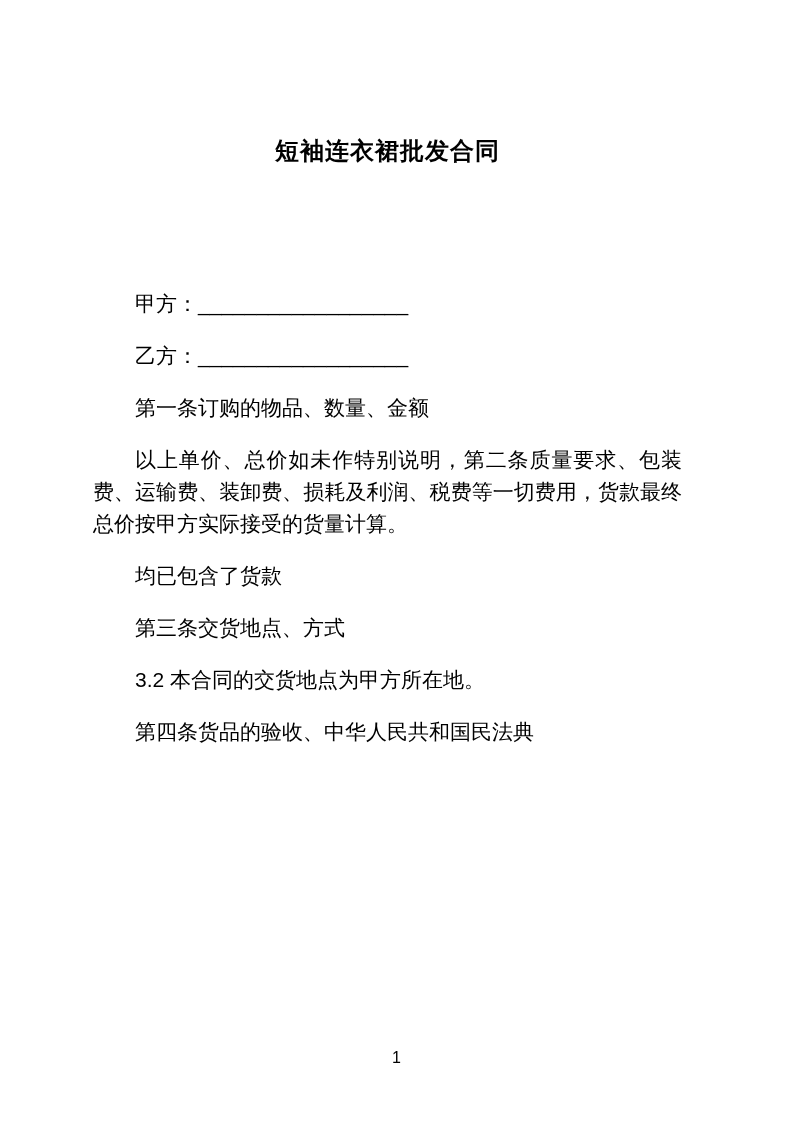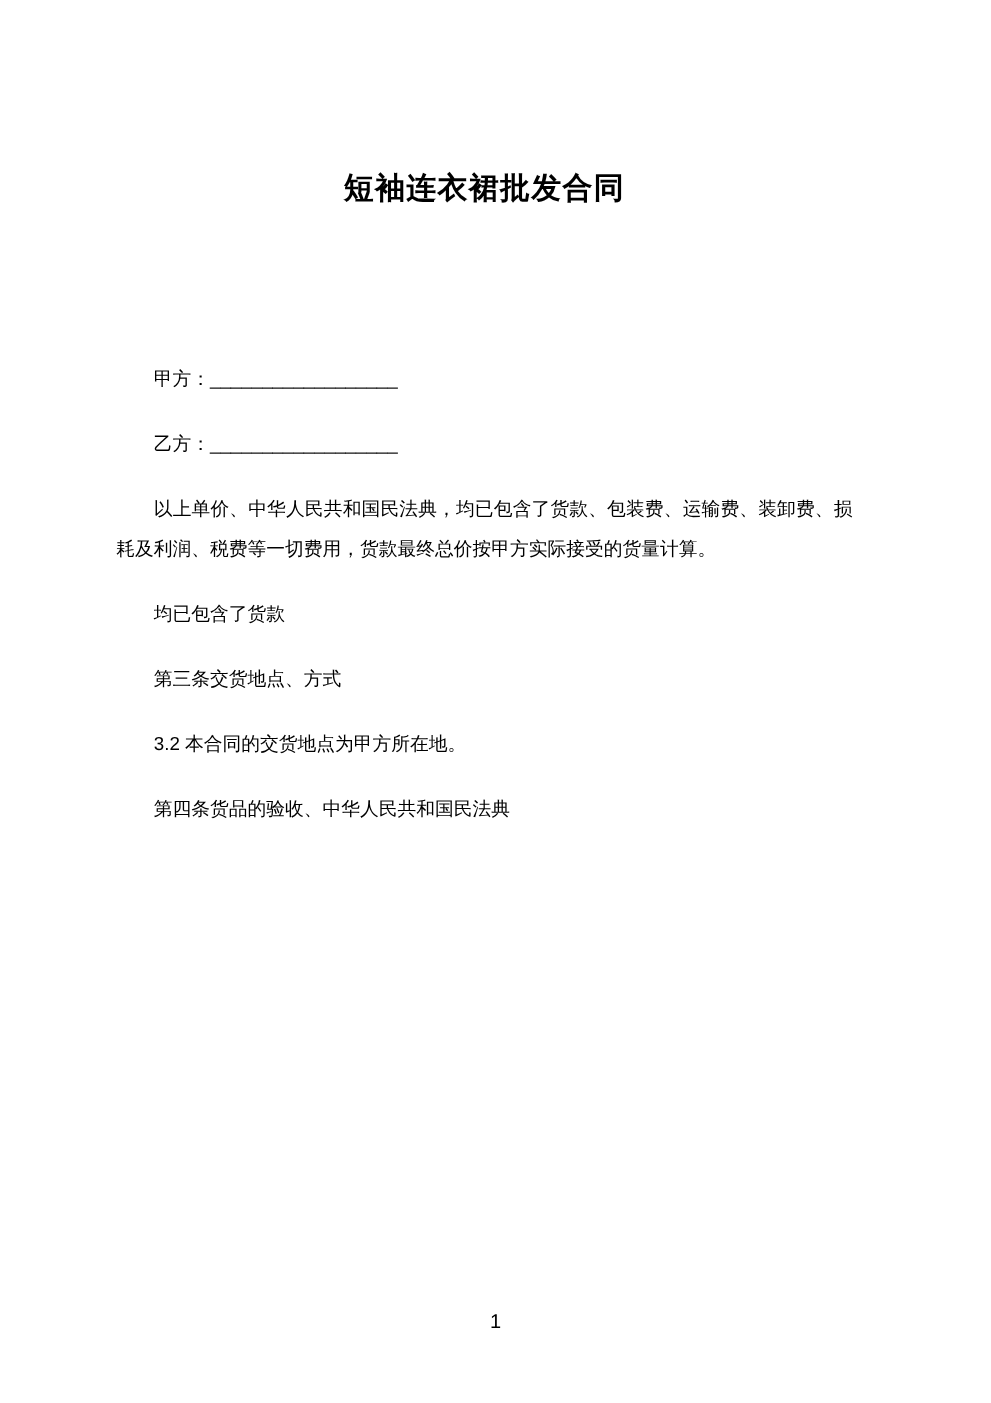--- a/index.html
+++ b/index.html
@@ -21,21 +21,21 @@
   }
   .doc-title {
     font-size: 24px;
     line-height: 34px;
     font-weight: bold;
     text-align: center;
     letter-spacing: 1px;
     margin: 0 0 120px 0;
   }
   p.block {
-    font-size: 15px;
+    font-size: 21px;
     line-height: 32px;
     font-weight: normal;
     text-align: justify;
     text-indent: 2em;
     margin: 0 0 20px 0;
     word-break: break-all;
   }
   .page-number {
     position: absolute;
     top: 1048px;
@@ -51,23 +51,24 @@
 
 <div class="page">
 
   <h1 class="doc-title">短袖连衣裙批发合同</h1>
 
   <p class="block">甲方：__________________</p>
 
   <p class="block">乙方：__________________</p>
 
 
+  <p class="block">第一条订购的物品、数量、金额</p>
 
 
-  <p class="block">以上单价、中华人民共和国民法典，均已包含了货款、包装费、运输费、装卸费、损耗及利润、税费等一切费用，货款最终总价按甲方实际接受的货量计算。</p>
+  <p class="block">以上单价、总价如未作特别说明，第二条质量要求、包装费、运输费、装卸费、损耗及利润、税费等一切费用，货款最终总价按甲方实际接受的货量计算。</p>
 
   <p class="block">均已包含了货款</p>
 
 
   <p class="block">第三条交货地点、方式</p>
 
 
   <p class="block">3.2 本合同的交货地点为甲方所在地。</p>
 
   <p class="block">第四条货品的验收、中华人民共和国民法典</p>

